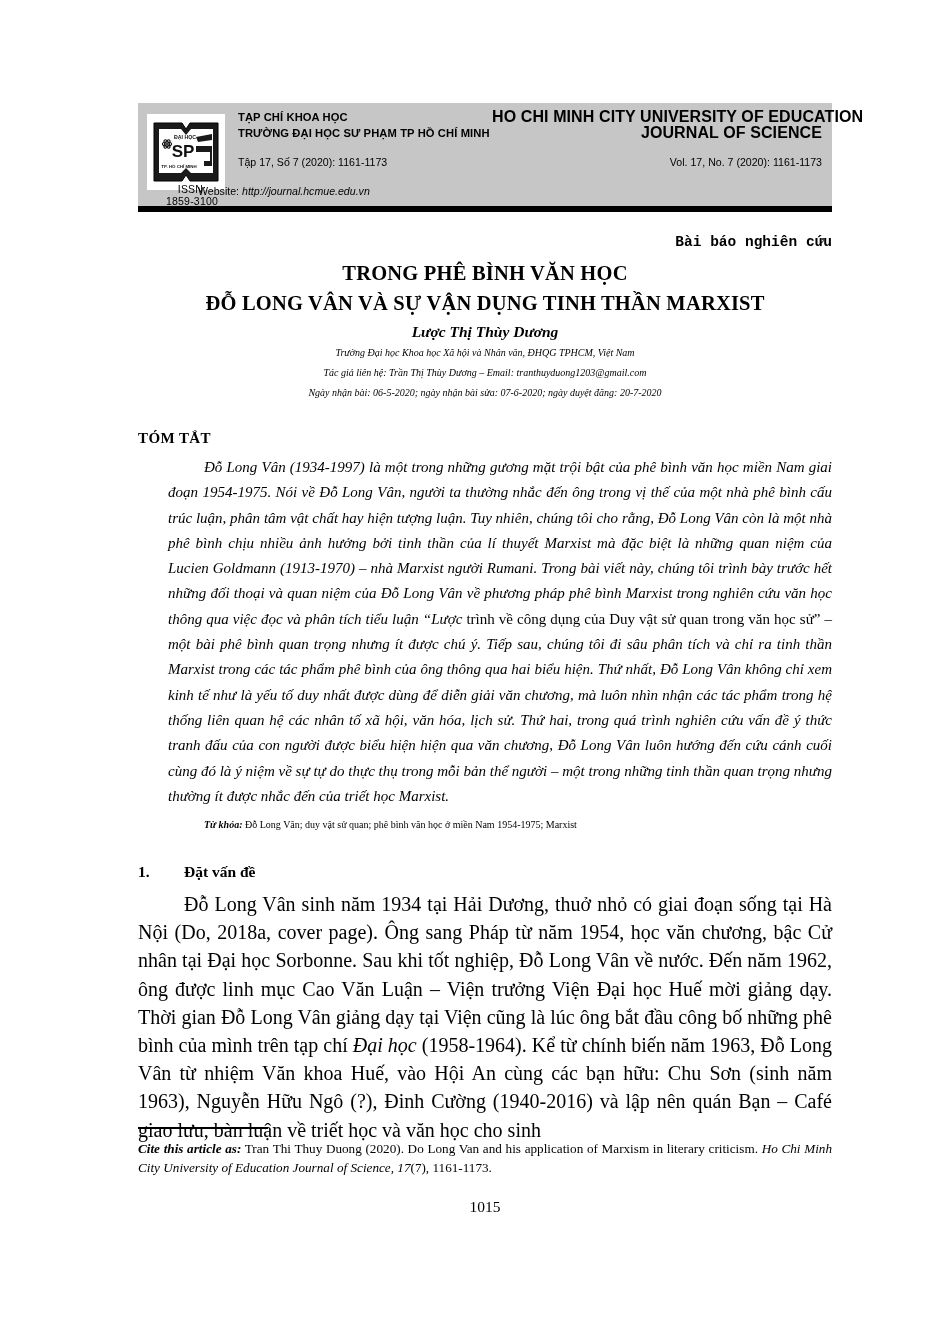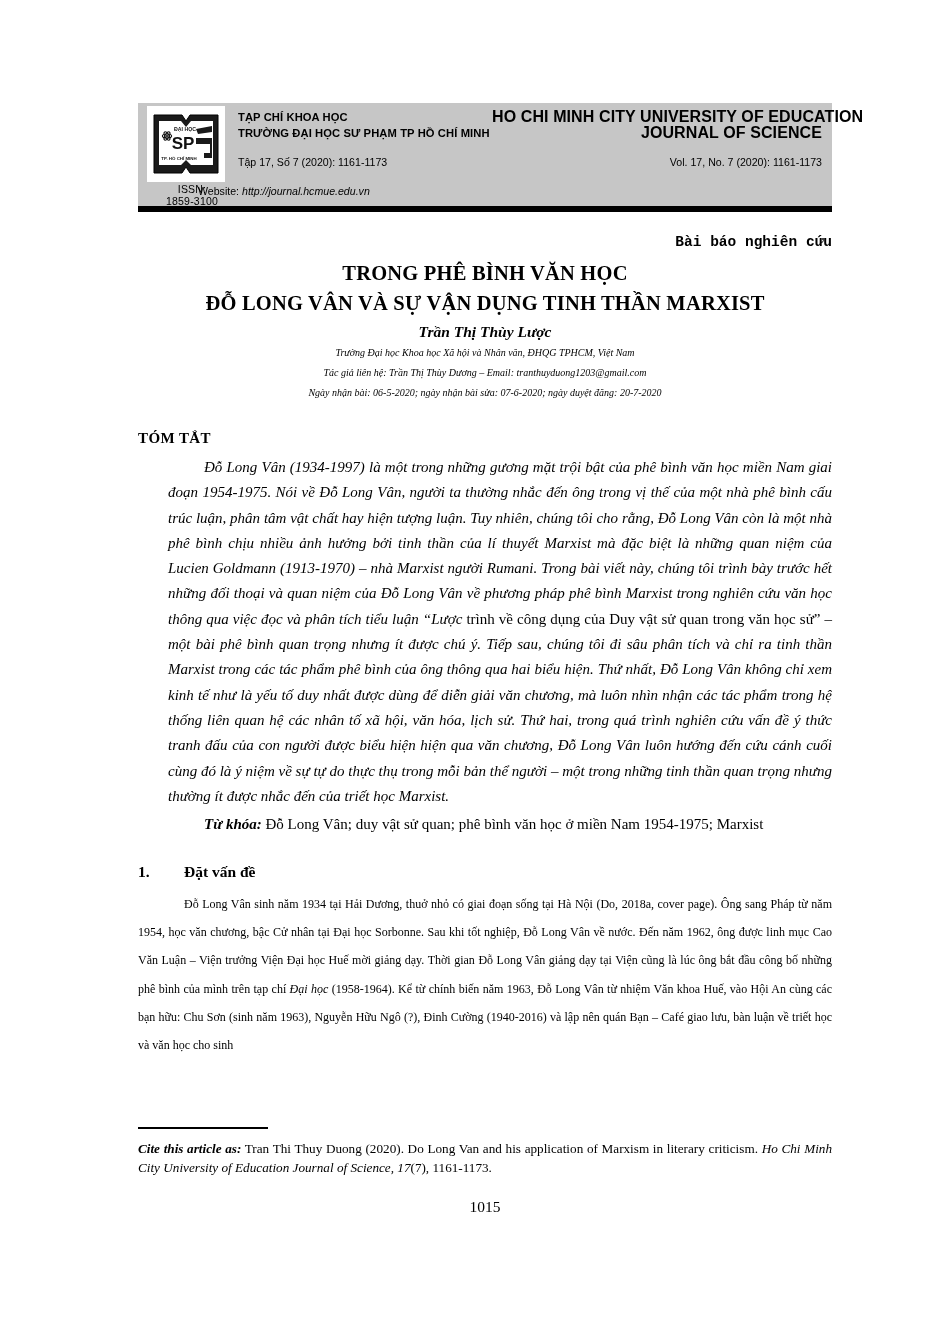--- a/index.html
+++ b/index.html
@@ -38,21 +38,21 @@
     left: 138px;
     top: 206px;
     width: 694px;
     height: 6px;
     background: #000000;
   }
 
   .logo-box {
     position: absolute;
     left: 9px;
-    top: 3px;
+    top: 11px;
     width: 78px;
     height: 76px;
     background: #ffffff;
     overflow: hidden;
   }
   .logo-inner {
     position: absolute;
     left: 5px; top: 5px;
     width: 68px; height: 66px;
   }
@@ -206,21 +206,21 @@
   .abstract-body .upright {
     font-style: normal;
   }
 
   .keywords {
     position: absolute;
     left: 168px;
     top: 812px;
     width: 664px;
     font-family: "Liberation Serif", serif;
-    font-size: 15px;
+    font-size: 10px;
     line-height: 25px;
     text-indent: 36px;
   }
   .keywords .kw-label {
     font-weight: bold;
     font-style: italic;
   }
 
   
   .sec-num {
@@ -238,21 +238,21 @@
     font-family: "Liberation Serif", serif;
     font-weight: bold;
     font-size: 15.5px;
   }
   .body-para {
     position: absolute;
     left: 138px;
     top: 890px;
     width: 694px;
     font-family: "Liberation Serif", serif;
-    font-size: 12px;
+    font-size: 20px;
     line-height: 28.2px;
     text-align: justify;
     text-indent: 46px;
   }
   .body-para .it { font-style: italic; }
 
   
   .footnote-rule {
     position: absolute;
     left: 138px;
@@ -348,21 +348,21 @@
   <div class="journal-header-rule"></div>
 
   <div class="article-type">Bài báo nghiên cứu</div>
 
   <div class="title-block">
     <div class="tl">TRONG PHÊ BÌNH VĂN HỌC</div>
     <div class="tl">ĐỖ LONG VÂN VÀ SỰ VẬN DỤNG TINH THẦN MARXIST</div>
   </div>
 
   <div class="author-block">
-    <div class="author-name">Trần Thị Thùy Lược</div>
+    <div class="author-name">Lược Thị Thùy Dương</div>
     <div class="affil">Trường Đại học Khoa học Xã hội và Nhân văn, ĐHQG TPHCM, Việt Nam</div>
     <div class="contact">Tác giả liên hệ: Trần Thị Thùy Dương – Email: tranthuyduong1203@gmail.com</div>
     <div class="dates">Ngày nhận bài: 06-5-2020; ngày nhận bài sửa: 07-6-2020; ngày duyệt đăng: 20-7-2020</div>
   </div>
 
   <div class="abstract-heading">TÓM TẮT</div>
   <div class="abstract-body"><span>Đỗ Long Vân (1934-1997) là một trong những gương mặt trội bật của phê bình văn học miền Nam giai đoạn 1954-1975. Nói về Đỗ Long Vân, người ta thường nhắc đến ông trong vị thế của một nhà phê bình cấu trúc luận, phân tâm vật chất hay hiện tượng luận. Tuy nhiên, chúng tôi cho rằng, Đỗ Long Vân còn là một nhà phê bình chịu nhiều ảnh hưởng bởi tinh thần của lí thuyết Marxist mà đặc biệt là những quan niệm của Lucien Goldmann (1913-1970) – nhà Marxist người Rumani. Trong bài viết này, chúng tôi trình bày trước hết những đối thoại và quan niệm của Đỗ Long Vân về phương pháp phê bình Marxist trong nghiên cứu văn học thông qua việc đọc và phân tích tiểu luận “Lược </span><span class="upright">trình về công dụng của Duy vật sử quan trong văn học sử”</span><span> – một bài phê bình quan trọng nhưng ít được chú ý. Tiếp sau, chúng tôi đi sâu phân tích và chỉ ra tinh thần Marxist trong các tác phẩm phê bình của ông thông qua hai biểu hiện. Thứ nhất, Đỗ Long Vân không chỉ xem kinh tế như là yếu tố duy nhất được dùng để diễn giải văn chương, mà luôn nhìn nhận các tác phẩm trong hệ thống liên quan hệ các nhân tố xã hội, văn hóa, lịch sử. Thứ hai, trong quá trình nghiên cứu vấn đề ý thức tranh đấu của con người được biểu hiện hiện qua văn chương, Đỗ Long Vân luôn hướng đến cứu cánh cuối cùng đó là ý niệm về sự tự do thực thụ trong mỗi bản thể người – một trong những tinh thần quan trọng nhưng thường ít được nhắc đến của triết học Marxist.</span></div>
 
   <div class="keywords"><span class="kw-label">Từ khóa:</span><span> Đỗ Long Vân; duy vật sử quan; phê bình văn học ở miền Nam 1954-1975; Marxist</span></div>
 

